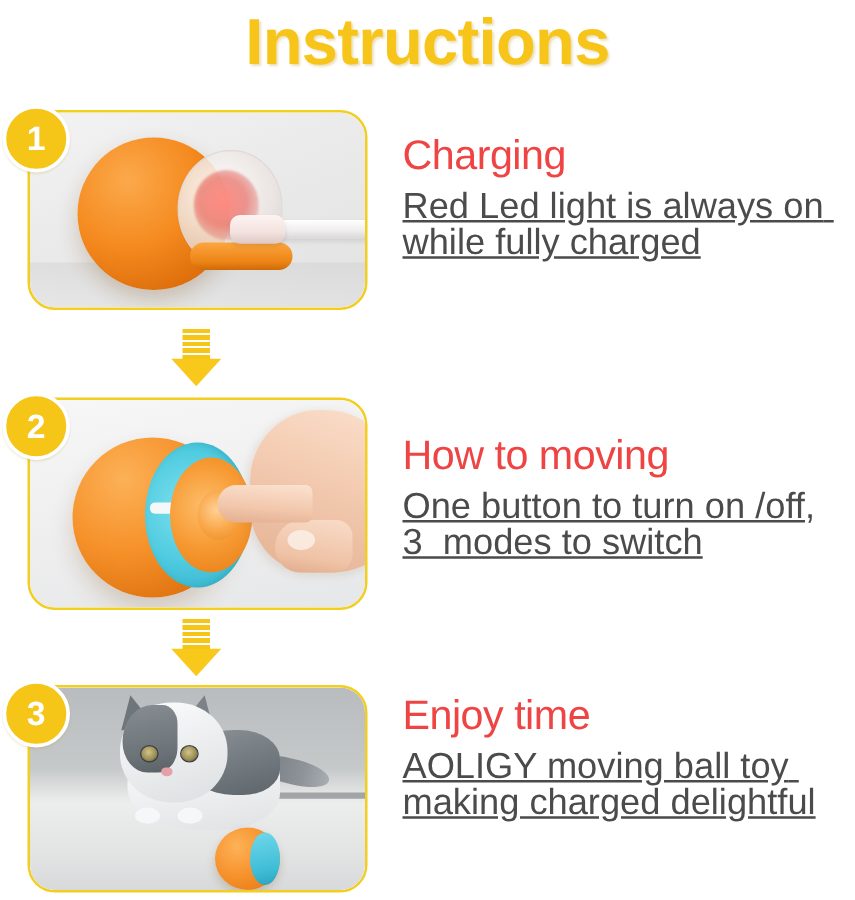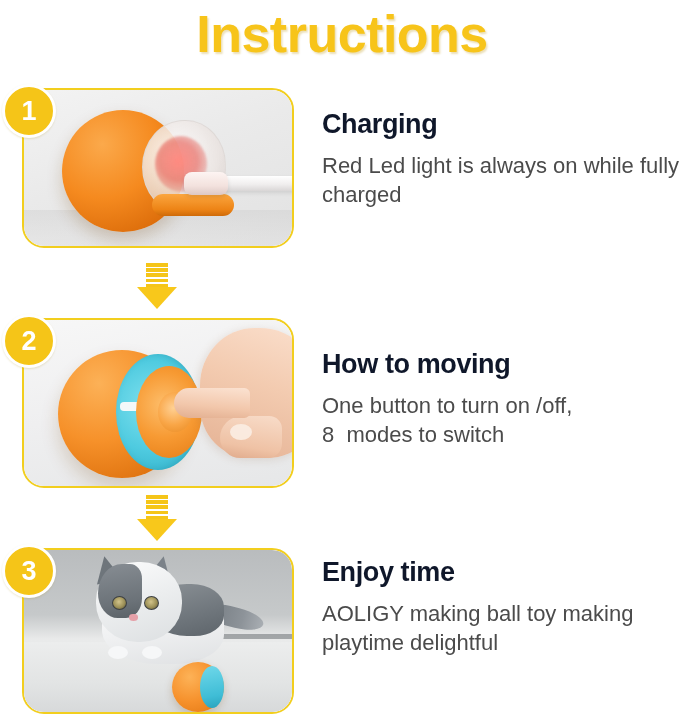--- a/index.html
+++ b/index.html
@@ -84,33 +84,34 @@
   }
 
   
   .text-col {
     position: absolute;
     left: 322px;
     top: 0;
     width: 360px;
   }
   .step-title {
-    font-size: 27px;
-    font-weight: bold;
-    color: #0f172a;
+    font-size: 33px;
+    font-weight: normal;
+    color: #ef4444;
     line-height: 40px;
     letter-spacing: -0.4px;
     white-space: nowrap;
   }
   .step-desc {
-    font-size: 22px;
+    font-size: 29px;
     color: #4b4b4b;
     line-height: 29px;
     margin-top: 7px;
     white-space: pre-wrap;
+    text-decoration: underline;
   }
   #step-1 .text-col { top: 16px; }
   #step-2 .text-col { top: 26px; }
   #step-3 .text-col { top: 4px; }
 
   
   .arrow {
     position: absolute;
     left: 137px;
     width: 40px;
@@ -445,21 +446,21 @@
           <div class="s2-finger"></div>
         </div>
       </div>
     </div>
 
     <div class="badge">2</div>
 
     <div class="text-col">
       <div class="step-title">How to moving</div>
       <div class="step-desc">One button to turn on /off,
-8  modes to switch</div>
+3  modes to switch</div>
     </div>
   </div>
 
   <div class="arrow" id="arrow-2">
     <div class="shaft"></div>
     <div class="head"></div>
   </div>
 
   <div class="step" id="step-3">
 
@@ -484,17 +485,17 @@
           <div class="s3-toy"></div>
           <div class="s3-toy-ring"></div>
         </div>
       </div>
     </div>
 
     <div class="badge">3</div>
 
     <div class="text-col">
       <div class="step-title">Enjoy time</div>
-      <div class="step-desc">AOLIGY making ball toy making playtime delightful</div>
+      <div class="step-desc">AOLIGY moving ball toy making charged delightful</div>
     </div>
   </div>
 
 </div>
 
 </body></html>

